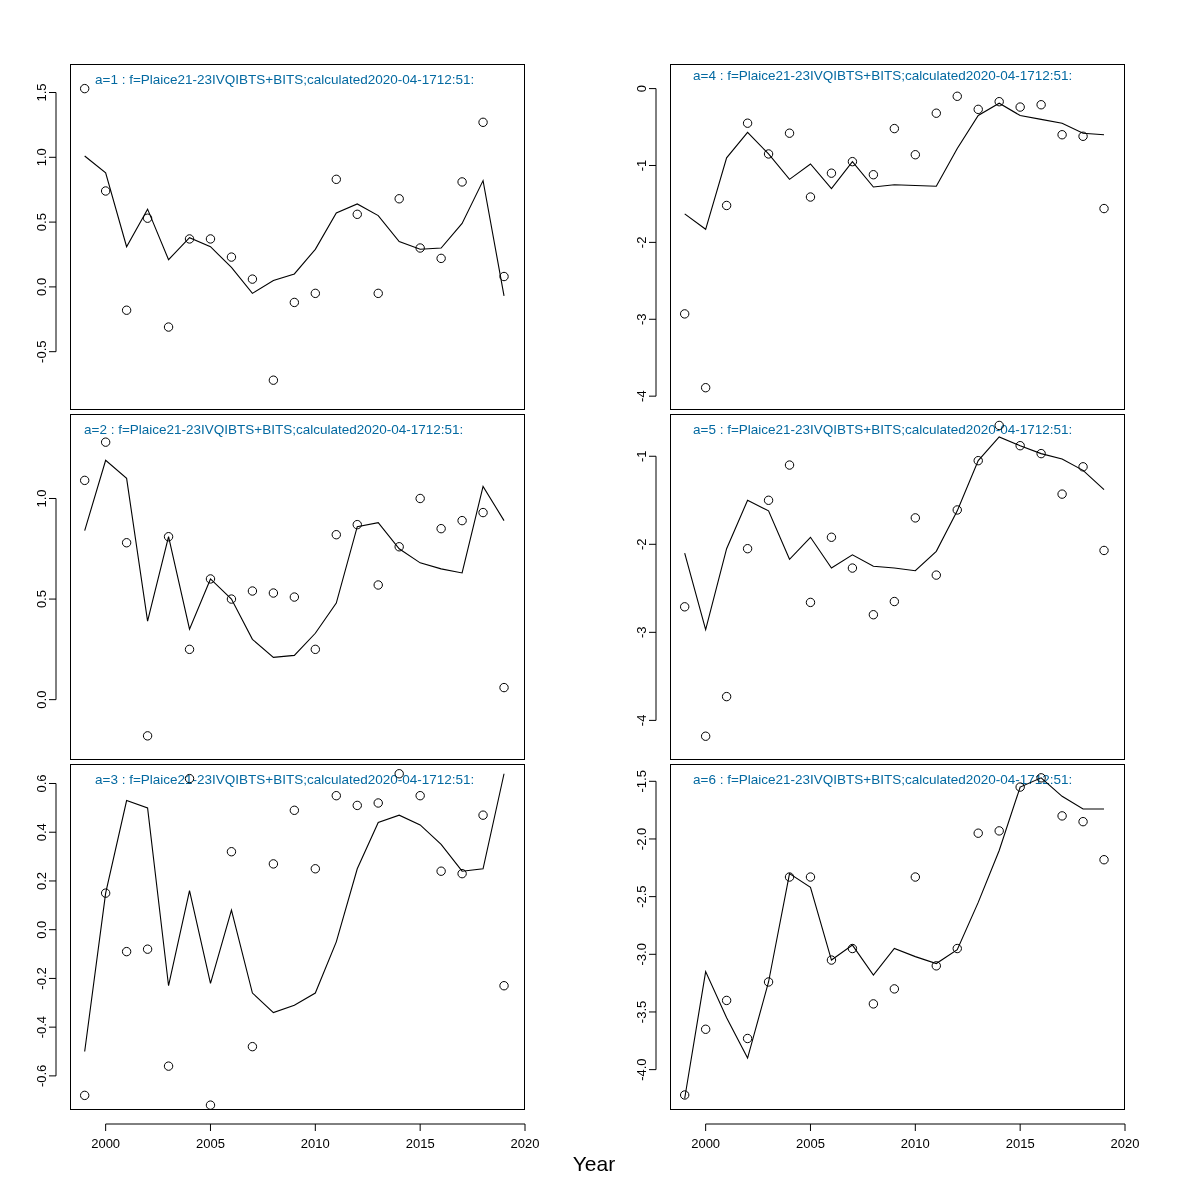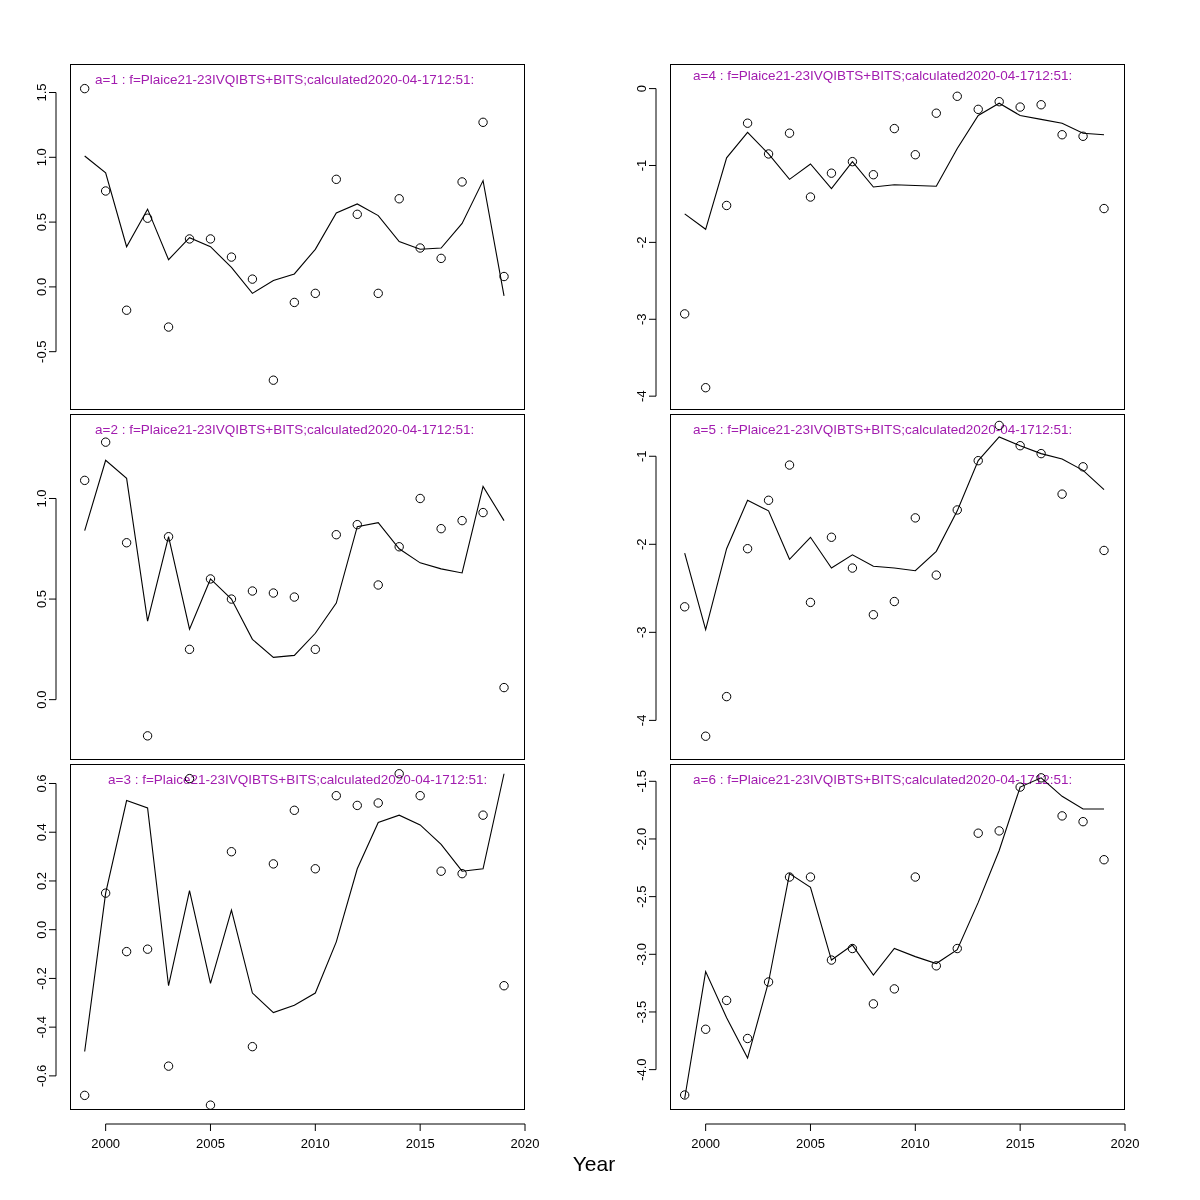--- a/index.html
+++ b/index.html
@@ -24,21 +24,21 @@
   }
   .plot-box {
     position: absolute;
     border: 1px solid #000000;
     box-sizing: border-box;
     background: #ffffff;
   }
   .panel-title {
     position: absolute;
     font-size: 13.5px;
-    color: #a21caf;
+    color: #0369a1;
     white-space: nowrap;
     letter-spacing: 0px;
   }
   svg {
     display: block;
   }
   .axis-line {
     stroke: #000000;
     stroke-width: 1;
     fill: none;
@@ -171,21 +171,21 @@
             <circle cx="462.10" cy="134.74" r="4.2" class="data-point"></circle>
             <circle cx="483.06" cy="136.28" r="4.2" class="data-point"></circle>
             <circle cx="504.03" cy="208.55" r="4.2" class="data-point"></circle>
           </g>
         </g>
       </svg>
   </div>
 
   <div class="panel" style="left:0px;top:350px;">
     <div class="plot-box" style="left:70px;top:64px;width:455px;height:346px;"></div>
-    <div class="panel-title" style="left:95px;top:72px;text-align:center;">a=2  :  f=Plaice21-23IVQIBTS+BITS;calculated2020-04-1712:51:</div>
+    <div class="panel-title" style="left:84px;top:72px;text-align:center;">a=2  :  f=Plaice21-23IVQIBTS+BITS;calculated2020-04-1712:51:</div>
     <svg style="position:absolute;left:0px;top:0px;" width="600" height="430" viewBox="0 0 600 430">
         <g>
           <path d="M 56 148.48837209302326 L 56 349.6511627906977" class="axis-line"></path>
           <path d="M 56 349.6511627906977 L 49 349.6511627906977" class="axis-line"></path>
           <text x="43" y="349.6511627906977" class="tick-label-y" text-anchor="middle" dominant-baseline="middle" transform="rotate(-90 43 349.6511627906977)">0.0</text>
           <path d="M 56 249.06976744186045 L 49 249.06976744186045" class="axis-line"></path>
           <text x="43" y="249.06976744186045" class="tick-label-y" text-anchor="middle" dominant-baseline="middle" transform="rotate(-90 43 249.06976744186045)">0.5</text>
           <path d="M 56 148.48837209302326 L 49 148.48837209302326" class="axis-line"></path>
           <text x="43" y="148.48837209302326" class="tick-label-y" text-anchor="middle" dominant-baseline="middle" transform="rotate(-90 43 148.48837209302326)">1.0</text>
           <defs>
@@ -263,21 +263,21 @@
             <circle cx="462.10" cy="144.12" r="4.2" class="data-point"></circle>
             <circle cx="483.06" cy="116.82" r="4.2" class="data-point"></circle>
             <circle cx="504.03" cy="200.46" r="4.2" class="data-point"></circle>
           </g>
         </g>
       </svg>
   </div>
 
   <div class="panel" style="left:0px;top:700px;">
     <div class="plot-box" style="left:70px;top:64px;width:455px;height:346px;"></div>
-    <div class="panel-title" style="left:108px;top:72px;">a=3  :  f=Plaice21-23IVQIBTS+BITS;calculated2020-04-1712:51:</div>
+    <div class="panel-title" style="left:95px;top:72px;">a=3  :  f=Plaice21-23IVQIBTS+BITS;calculated2020-04-1712:51:</div>
     <svg style="position:absolute;left:0px;top:0px;" width="600" height="460" viewBox="0 0 600 460">
         <g>
           <path d="M 56 83.49295774647891 L 56 375.88732394366195" class="axis-line"></path>
           <path d="M 56 375.88732394366195 L 49 375.88732394366195" class="axis-line"></path>
           <text x="43" y="375.88732394366195" class="tick-label-y" text-anchor="middle" dominant-baseline="middle" transform="rotate(-90 43 375.88732394366195)">-0.6</text>
           <path d="M 56 327.1549295774648 L 49 327.1549295774648" class="axis-line"></path>
           <text x="43" y="327.1549295774648" class="tick-label-y" text-anchor="middle" dominant-baseline="middle" transform="rotate(-90 43 327.1549295774648)">-0.4</text>
           <path d="M 56 278.4225352112676 L 49 278.4225352112676" class="axis-line"></path>
           <text x="43" y="278.4225352112676" class="tick-label-y" text-anchor="middle" dominant-baseline="middle" transform="rotate(-90 43 278.4225352112676)">-0.2</text>
           <path d="M 56 229.69014084507043 L 49 229.69014084507043" class="axis-line"></path>

